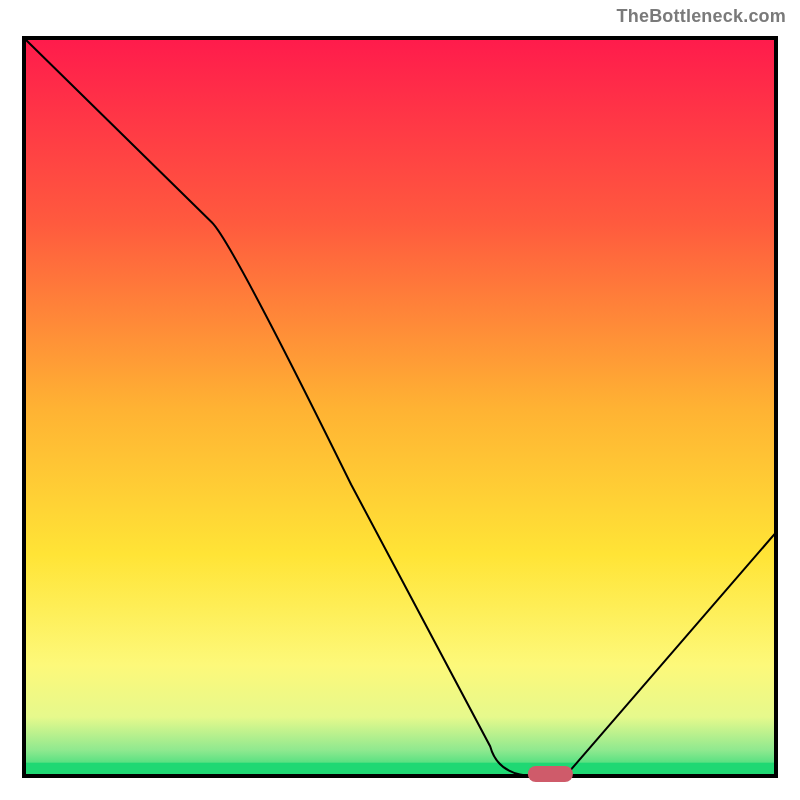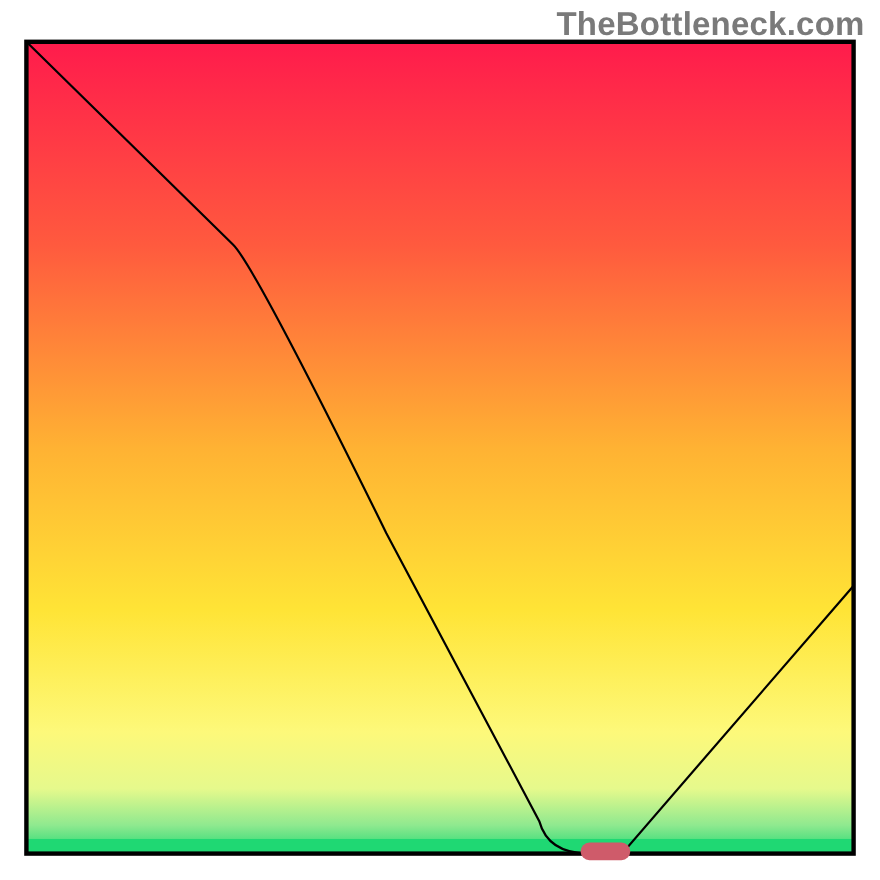--- a/index.html
+++ b/index.html
@@ -13,21 +13,21 @@
   }
   .chart-wrap {
     position: relative;
     width: 800px;
     height: 800px;
   }
   .watermark {
     position: absolute;
     top: 6px;
     right: 14px;
-    font-size: 30px;
+    font-size: 18px;
     font-weight: 700;
     color: #7a7a7a;
     letter-spacing: 0.2px;
     user-select: none;
   }
   svg {
     display: block;
   }
 </style>
 </head>

